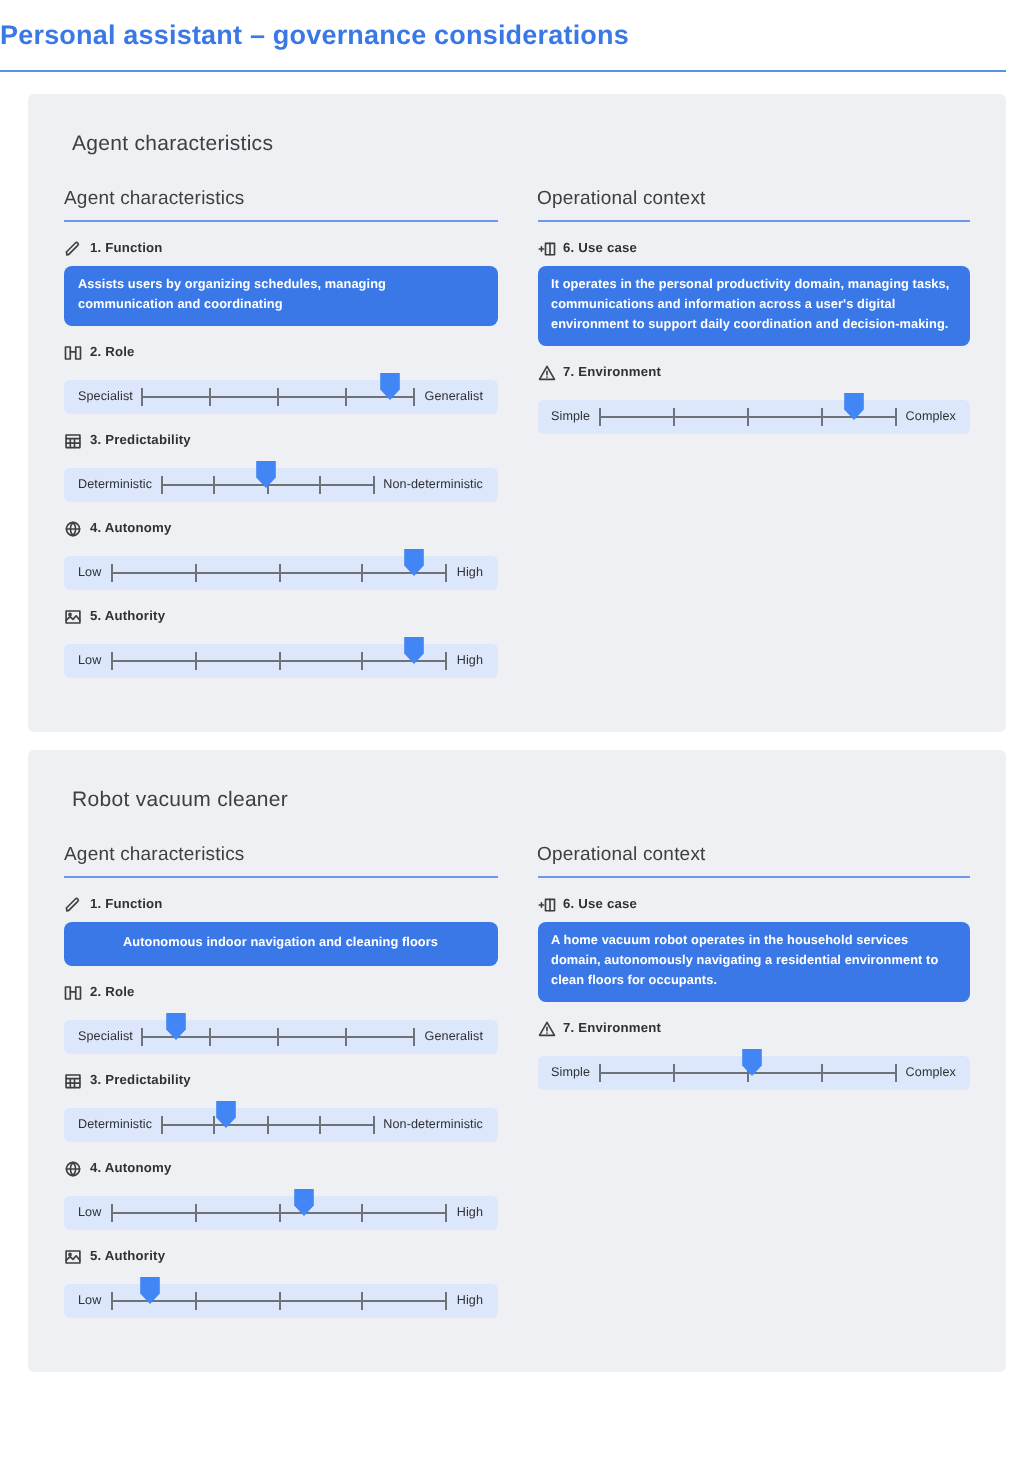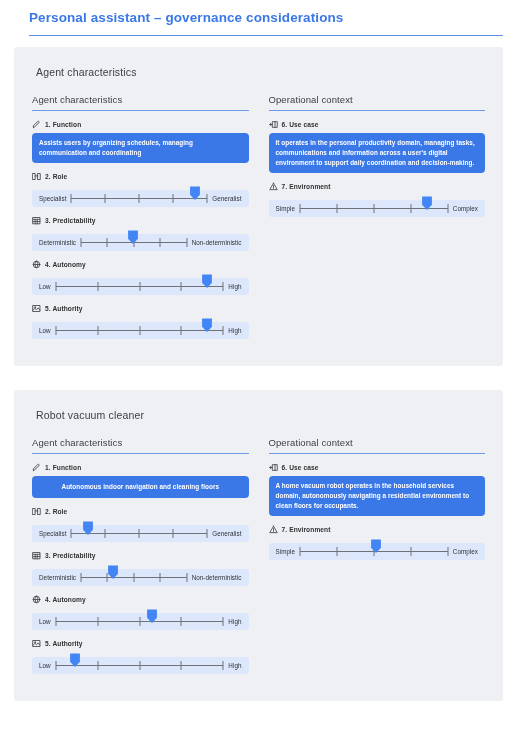--- a/index.html
+++ b/index.html
@@ -6,21 +6,21 @@
   html, body {
     margin: 0; padding: 0;
     width: 517px; height: 739px;
     background: #ffffff;
     font-family: "Liberation Sans", sans-serif;
     -webkit-font-smoothing: antialiased;
   }
   .page { width: 517px; height: 739px; position: relative; background:#fff; }
 
   
-  .page-header { padding: 9px 14px 0 29px; }
+  .page-header { padding: 9px 14px 0 0; }
   .page-title {
     font-size: 13.5px;
     font-weight: bold;
     color: #3b78e7;
     letter-spacing: .1px;
     line-height: 18px;
   }
   .title-rule {
     margin-top: 8px;
     height: 1px;
@@ -28,21 +28,21 @@
     width: 100%;
   }
 
   
   .cards { padding: 11px 14px 0 14px; }
   .card {
     background: #eef0f3;
     border-radius: 3px;
     padding: 14px 14px 18px 14px;
   }
-  .card + .card { margin-top: 24px; }
+  .card + .card { margin-top: 9px; }
   .card-title {
     font-size: 10.5px;
     color: #3c4043;
     font-weight: normal;
     margin: 5px 0 0 8px;
     letter-spacing: .15px;
   }
 
   .columns { display: flex; margin-top: 16px; gap: 20px; padding: 0 4px; }
   .col { flex: 1 1 0; min-width: 0; }

